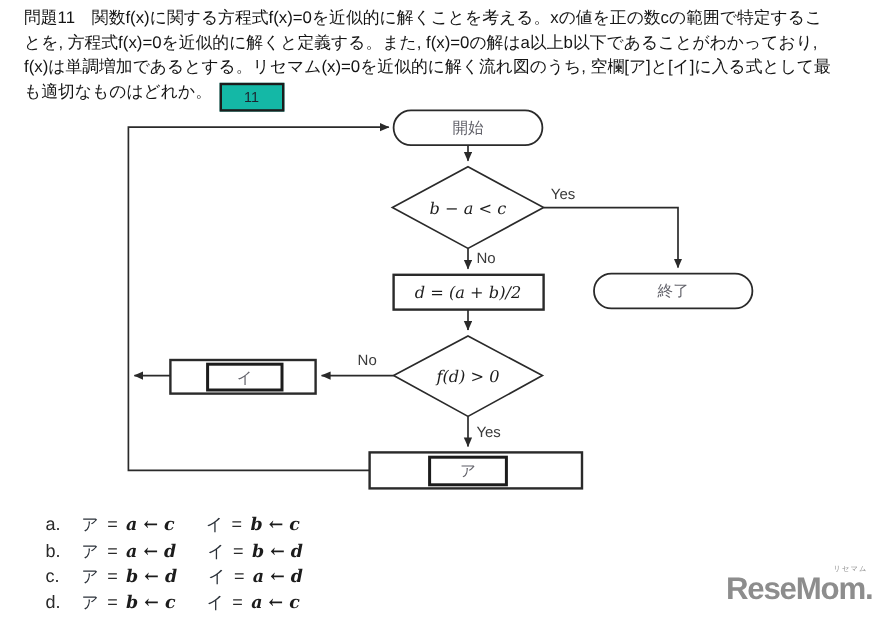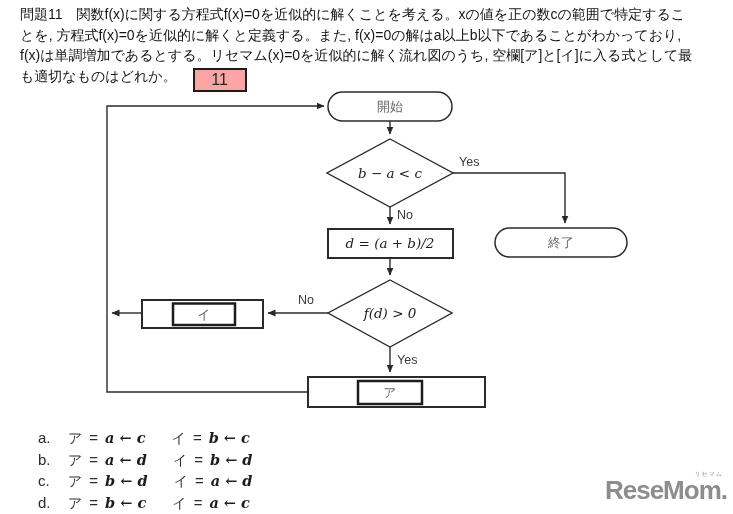--- a/index.html
+++ b/index.html
@@ -16,23 +16,23 @@
     position:absolute;left:20px;top:4px;width:726px;
     font-size:14px;line-height:20.5px;
     letter-spacing:0px;
     color:#141414;
   }
   .qline{white-space:nowrap;}
   .numbox{
     display:inline-flex;align-items:center;justify-content:center;
     width:50px;height:20px;
     border:2px solid #1c1c1c;
-    font-size:16px;color:#1c2530;
-    margin-left:16px;vertical-align:-4px;
-    background:#fca5a5;
+    font-size:12px;color:#1c2530;
+    margin-left:6px;vertical-align:-4px;
+    background:#14b8a6;
   }
   
   .flow-svg{position:absolute;left:0;top:0;}
   .flow-jp{font-family:"Liberation Sans",sans-serif;font-size:13px;fill:#63636b;}
   .flow-math{font-family:"DejaVu Serif",serif;font-style:italic;font-size:13.5px;fill:#1c1c1c;}
   .flow-branch{font-family:"Liberation Sans",sans-serif;font-size:12.5px;fill:#3a3a3a;}
   
   .options{
     position:absolute;left:38px;top:429px;
     font-size:15px;color:#1d1d1d;

